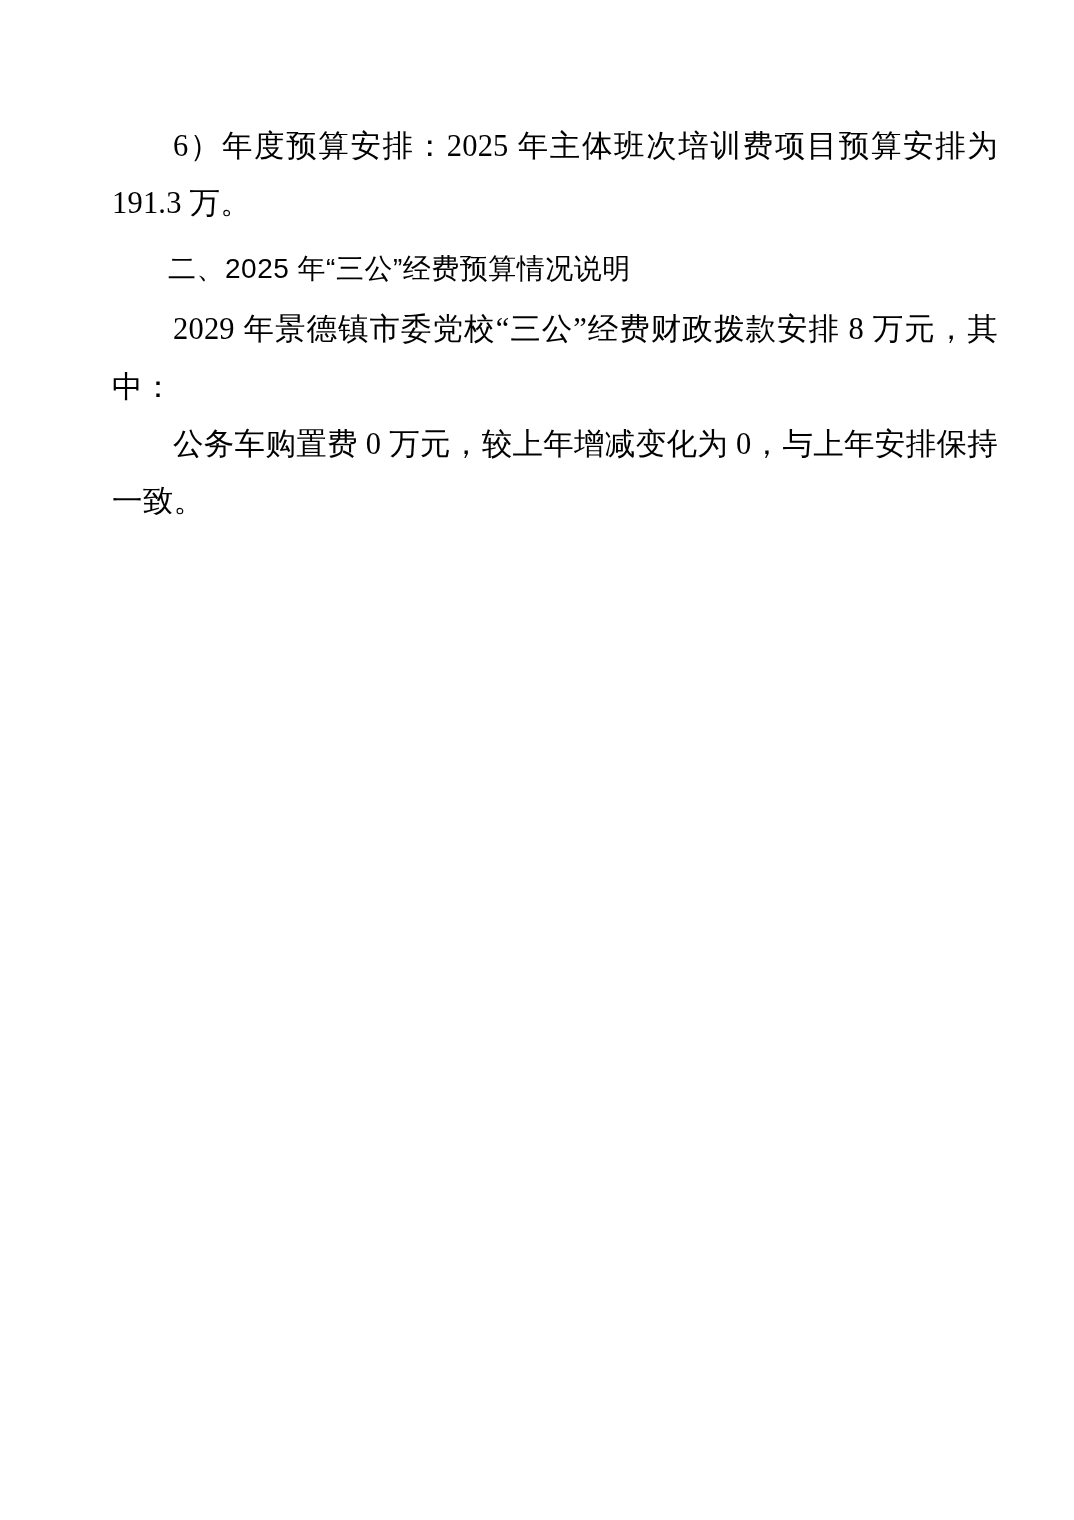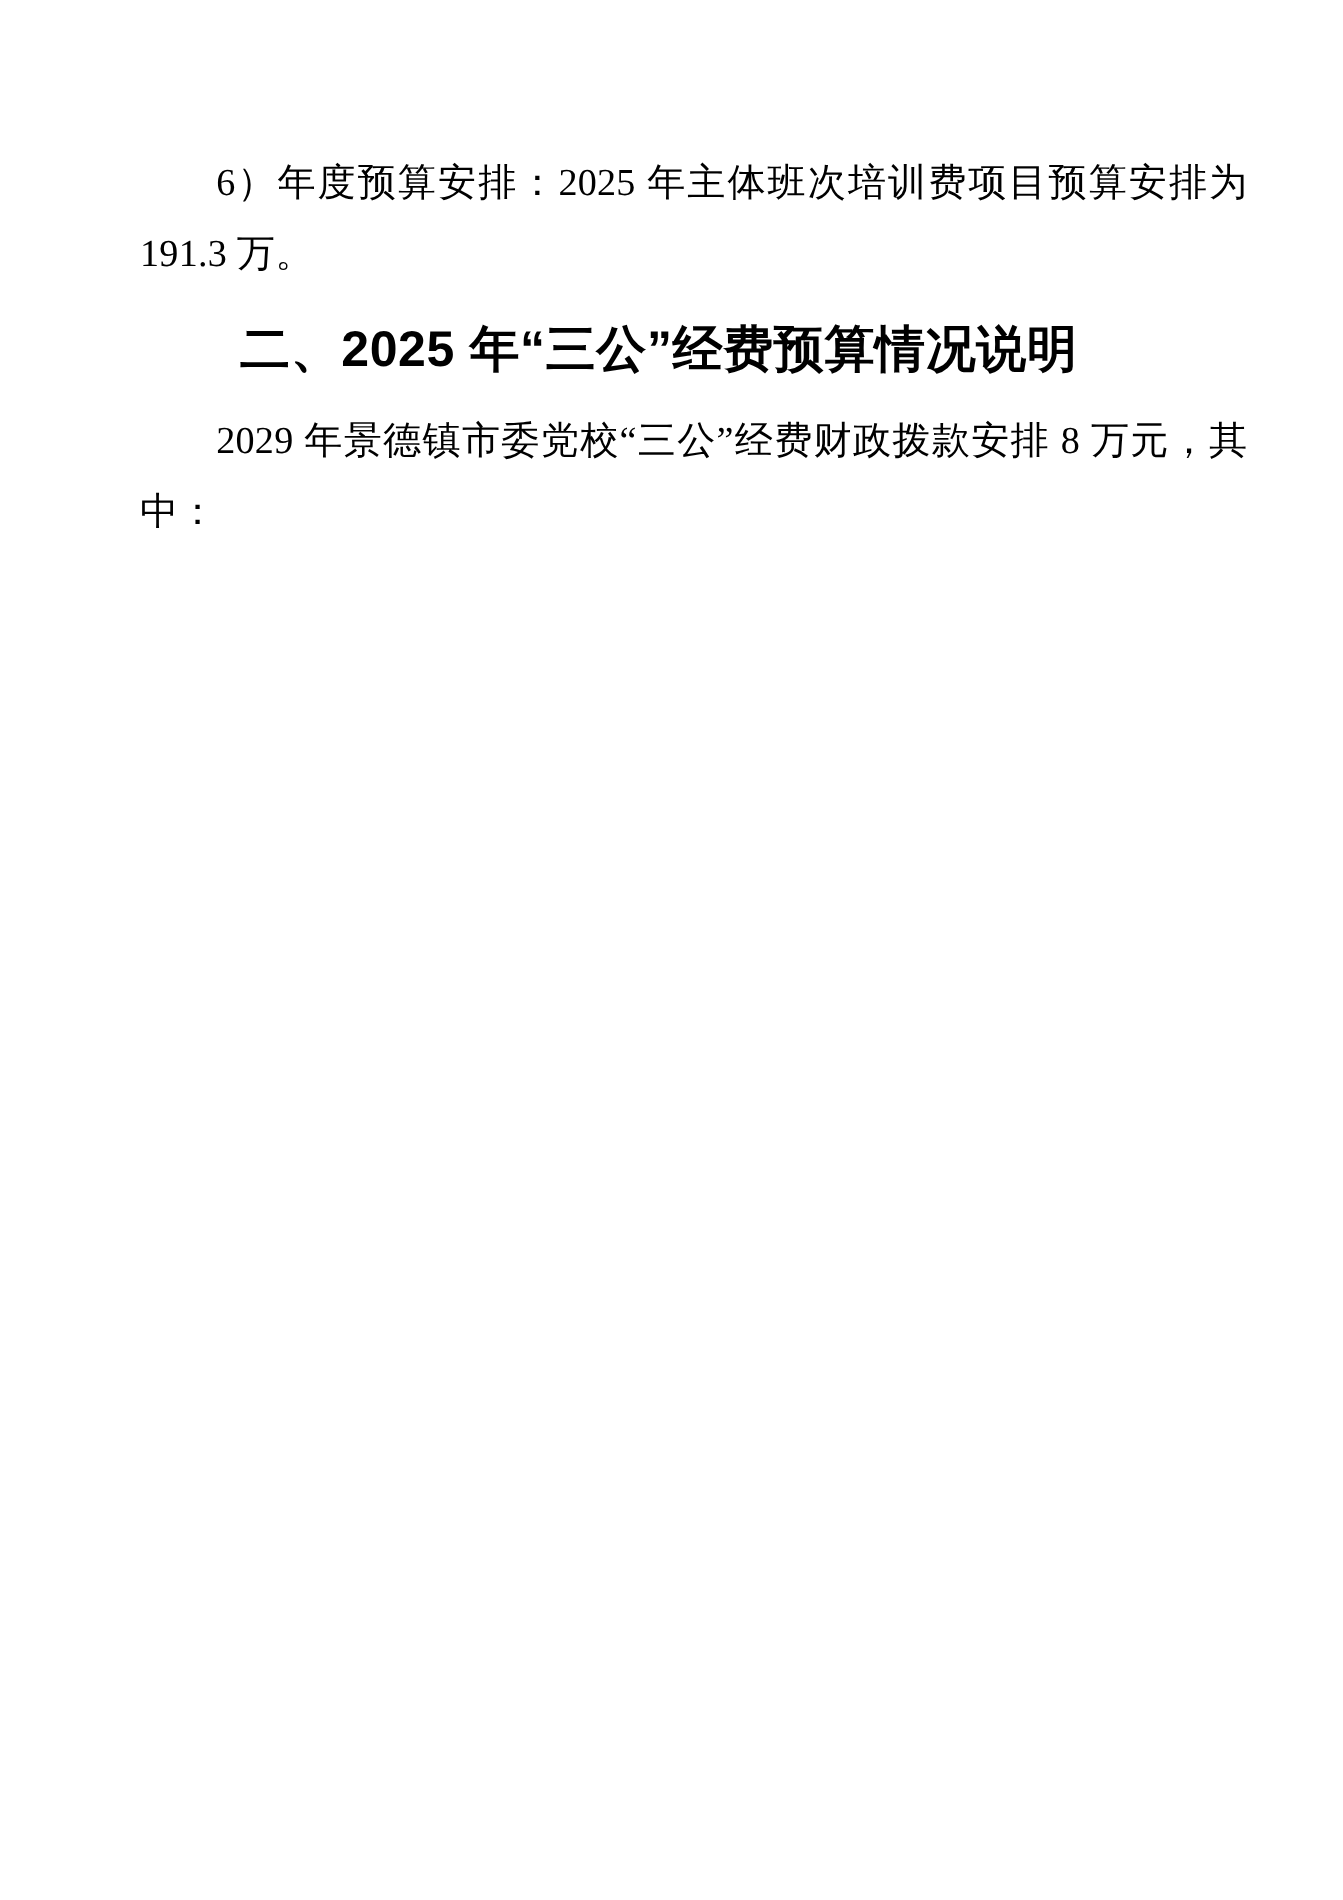--- a/index.html
+++ b/index.html
@@ -30,22 +30,22 @@
     letter-spacing: 0.2px;
   }
   p.para {
     margin: 0 0 0 0;
     text-indent: 2em;
     font-family: "Liberation Serif", "DejaVu Serif", serif;
   }
   p.heading {
     margin: 10px 0 6px 0;
     text-indent: 2em;
-    font-weight: bold;
-    font-size: 40px;
+    font-weight: normal;
+    font-size: 28px;
     letter-spacing: 0.5px;
     font-family: "Liberation Sans", "DejaVu Sans", sans-serif;
   }
   .spacer-bottom {
     height: 40px;
   }
 </style>
 </head>
 <body>
 
@@ -54,16 +54,17 @@
 
     <p class="para">6）年度预算安排：2025 年主体班次培训费项目预算安排为 191.3 万。</p>
 
     <p class="heading">二、2025 年“三公”经费预算情况说明</p>
 
     <p class="para">2029 年景德镇市委党校“三公”经费财政拨款安排 8 万元，其中：</p>
 
 
 
 
+    <p class="para">公务车购置费 0 万元，较上年增减变化为 0，与上年安排保持一致。</p>
 
     <div class="spacer-bottom"></div>
   </div>
 </div>
 
 </body></html>

